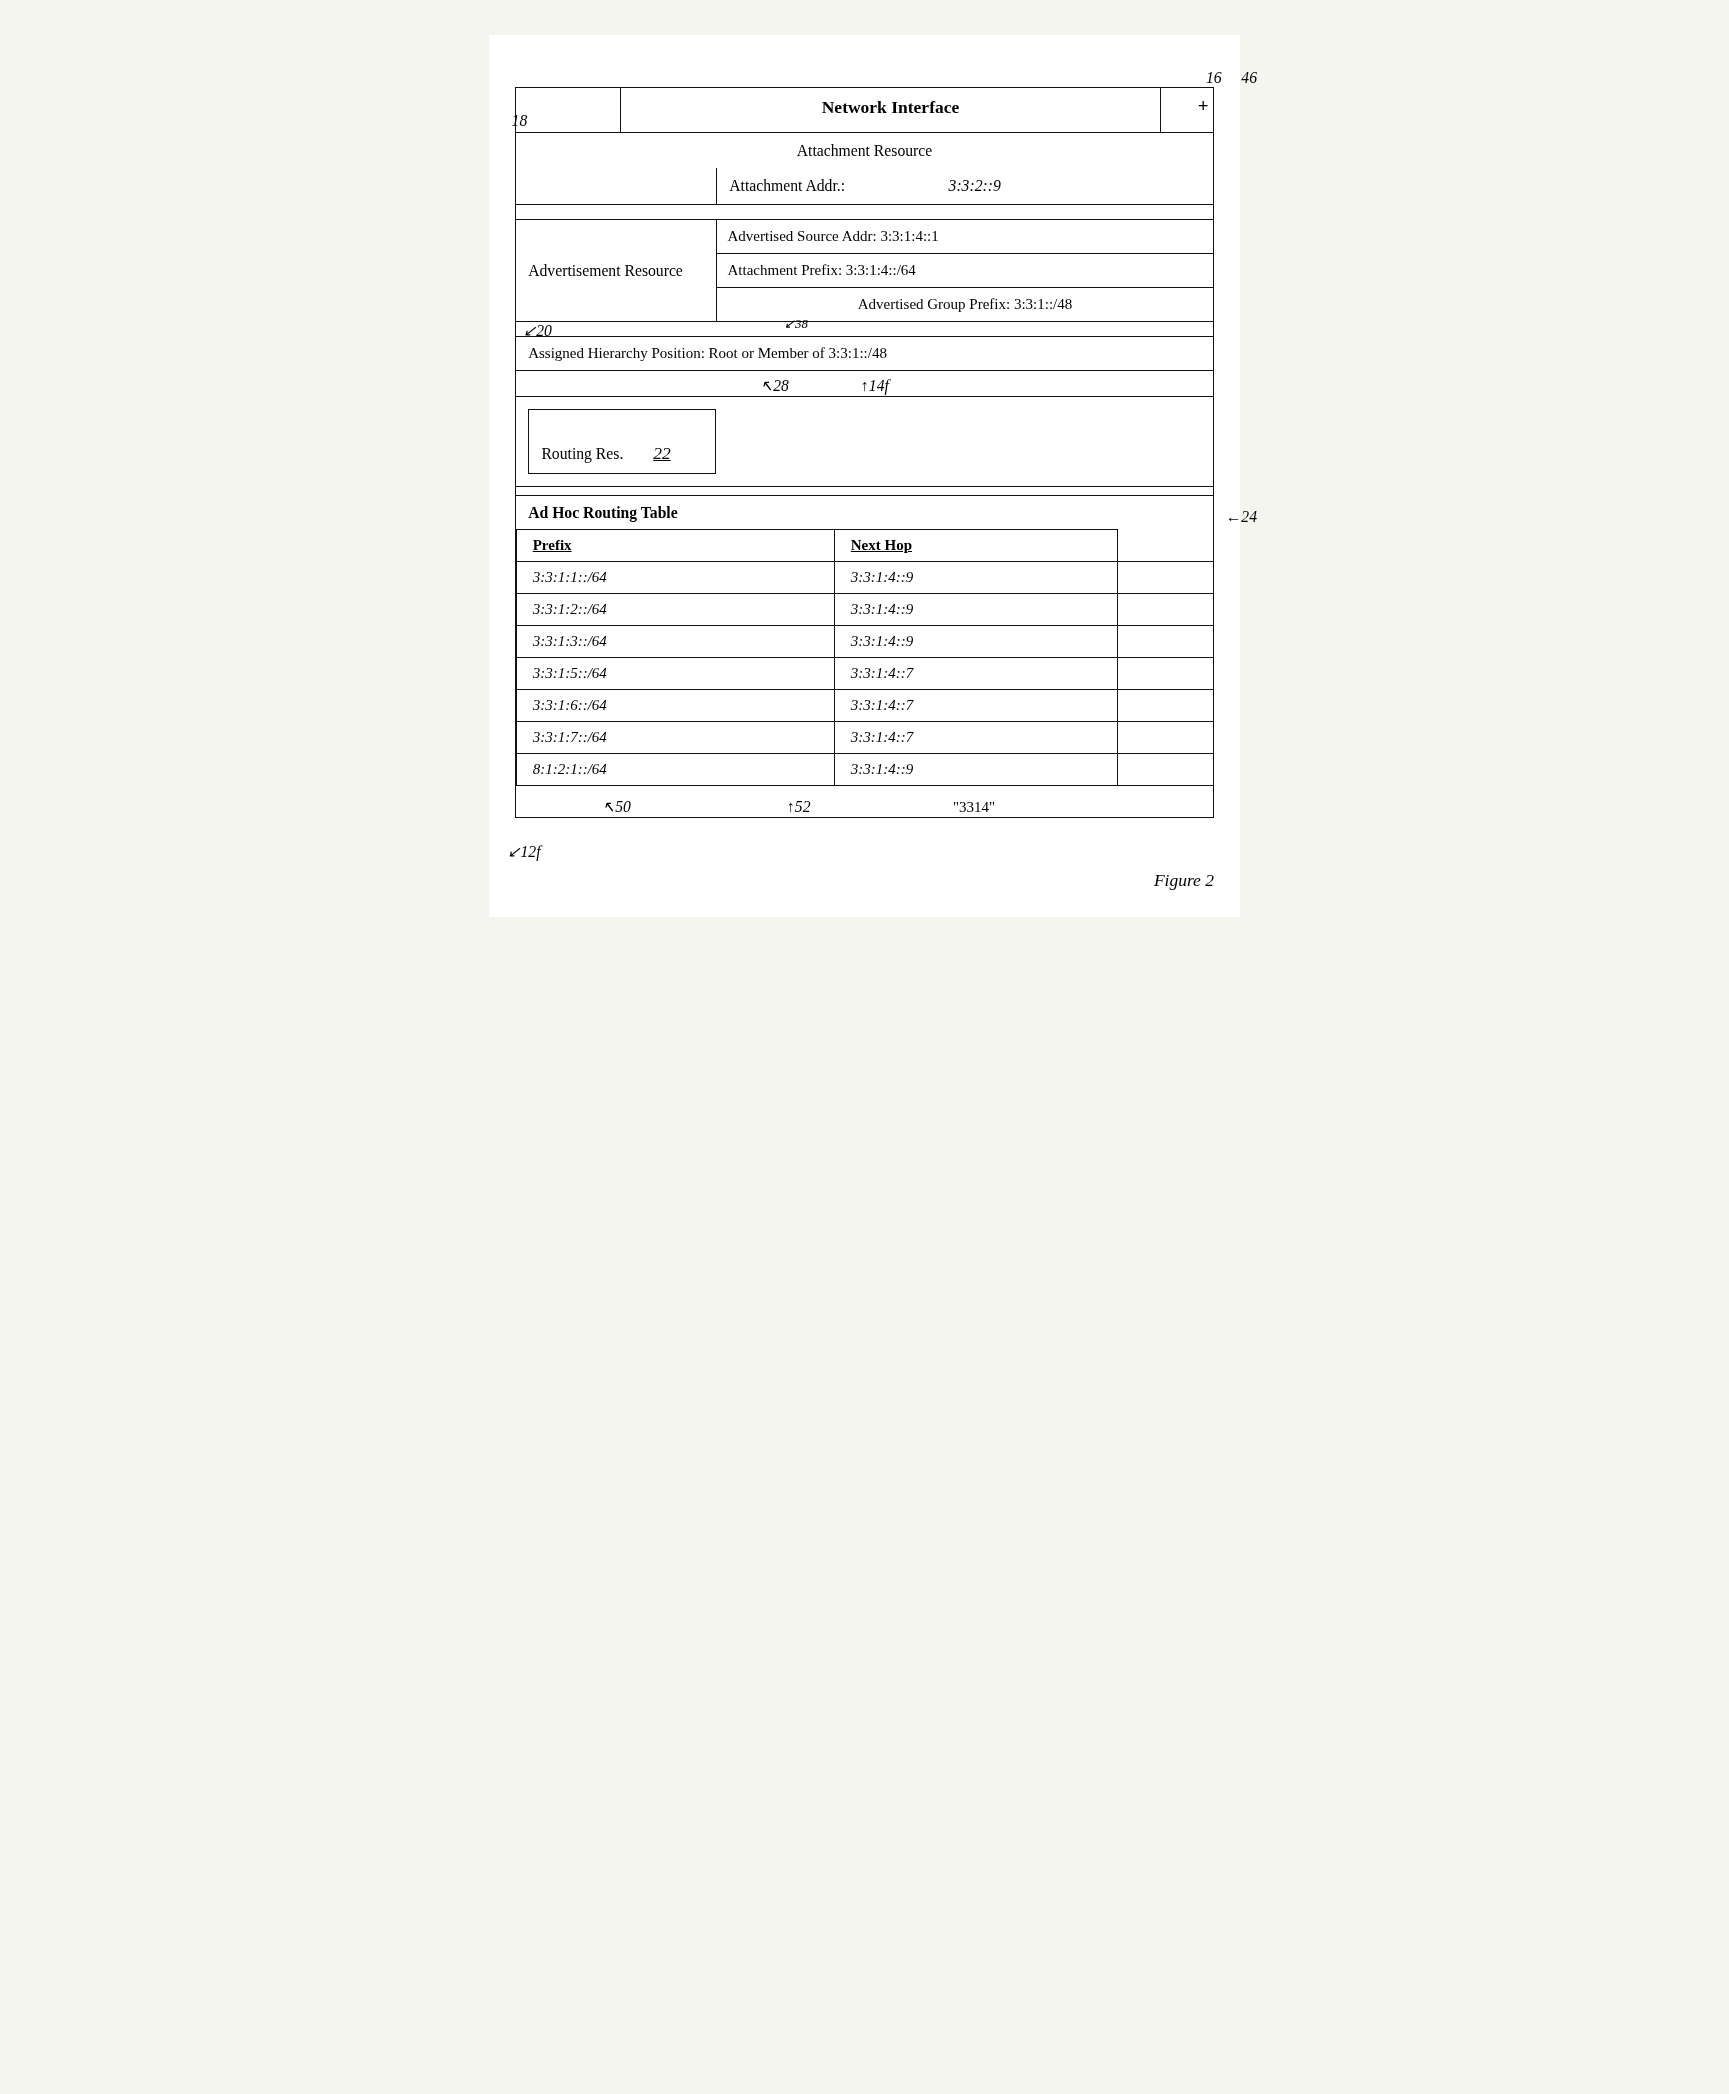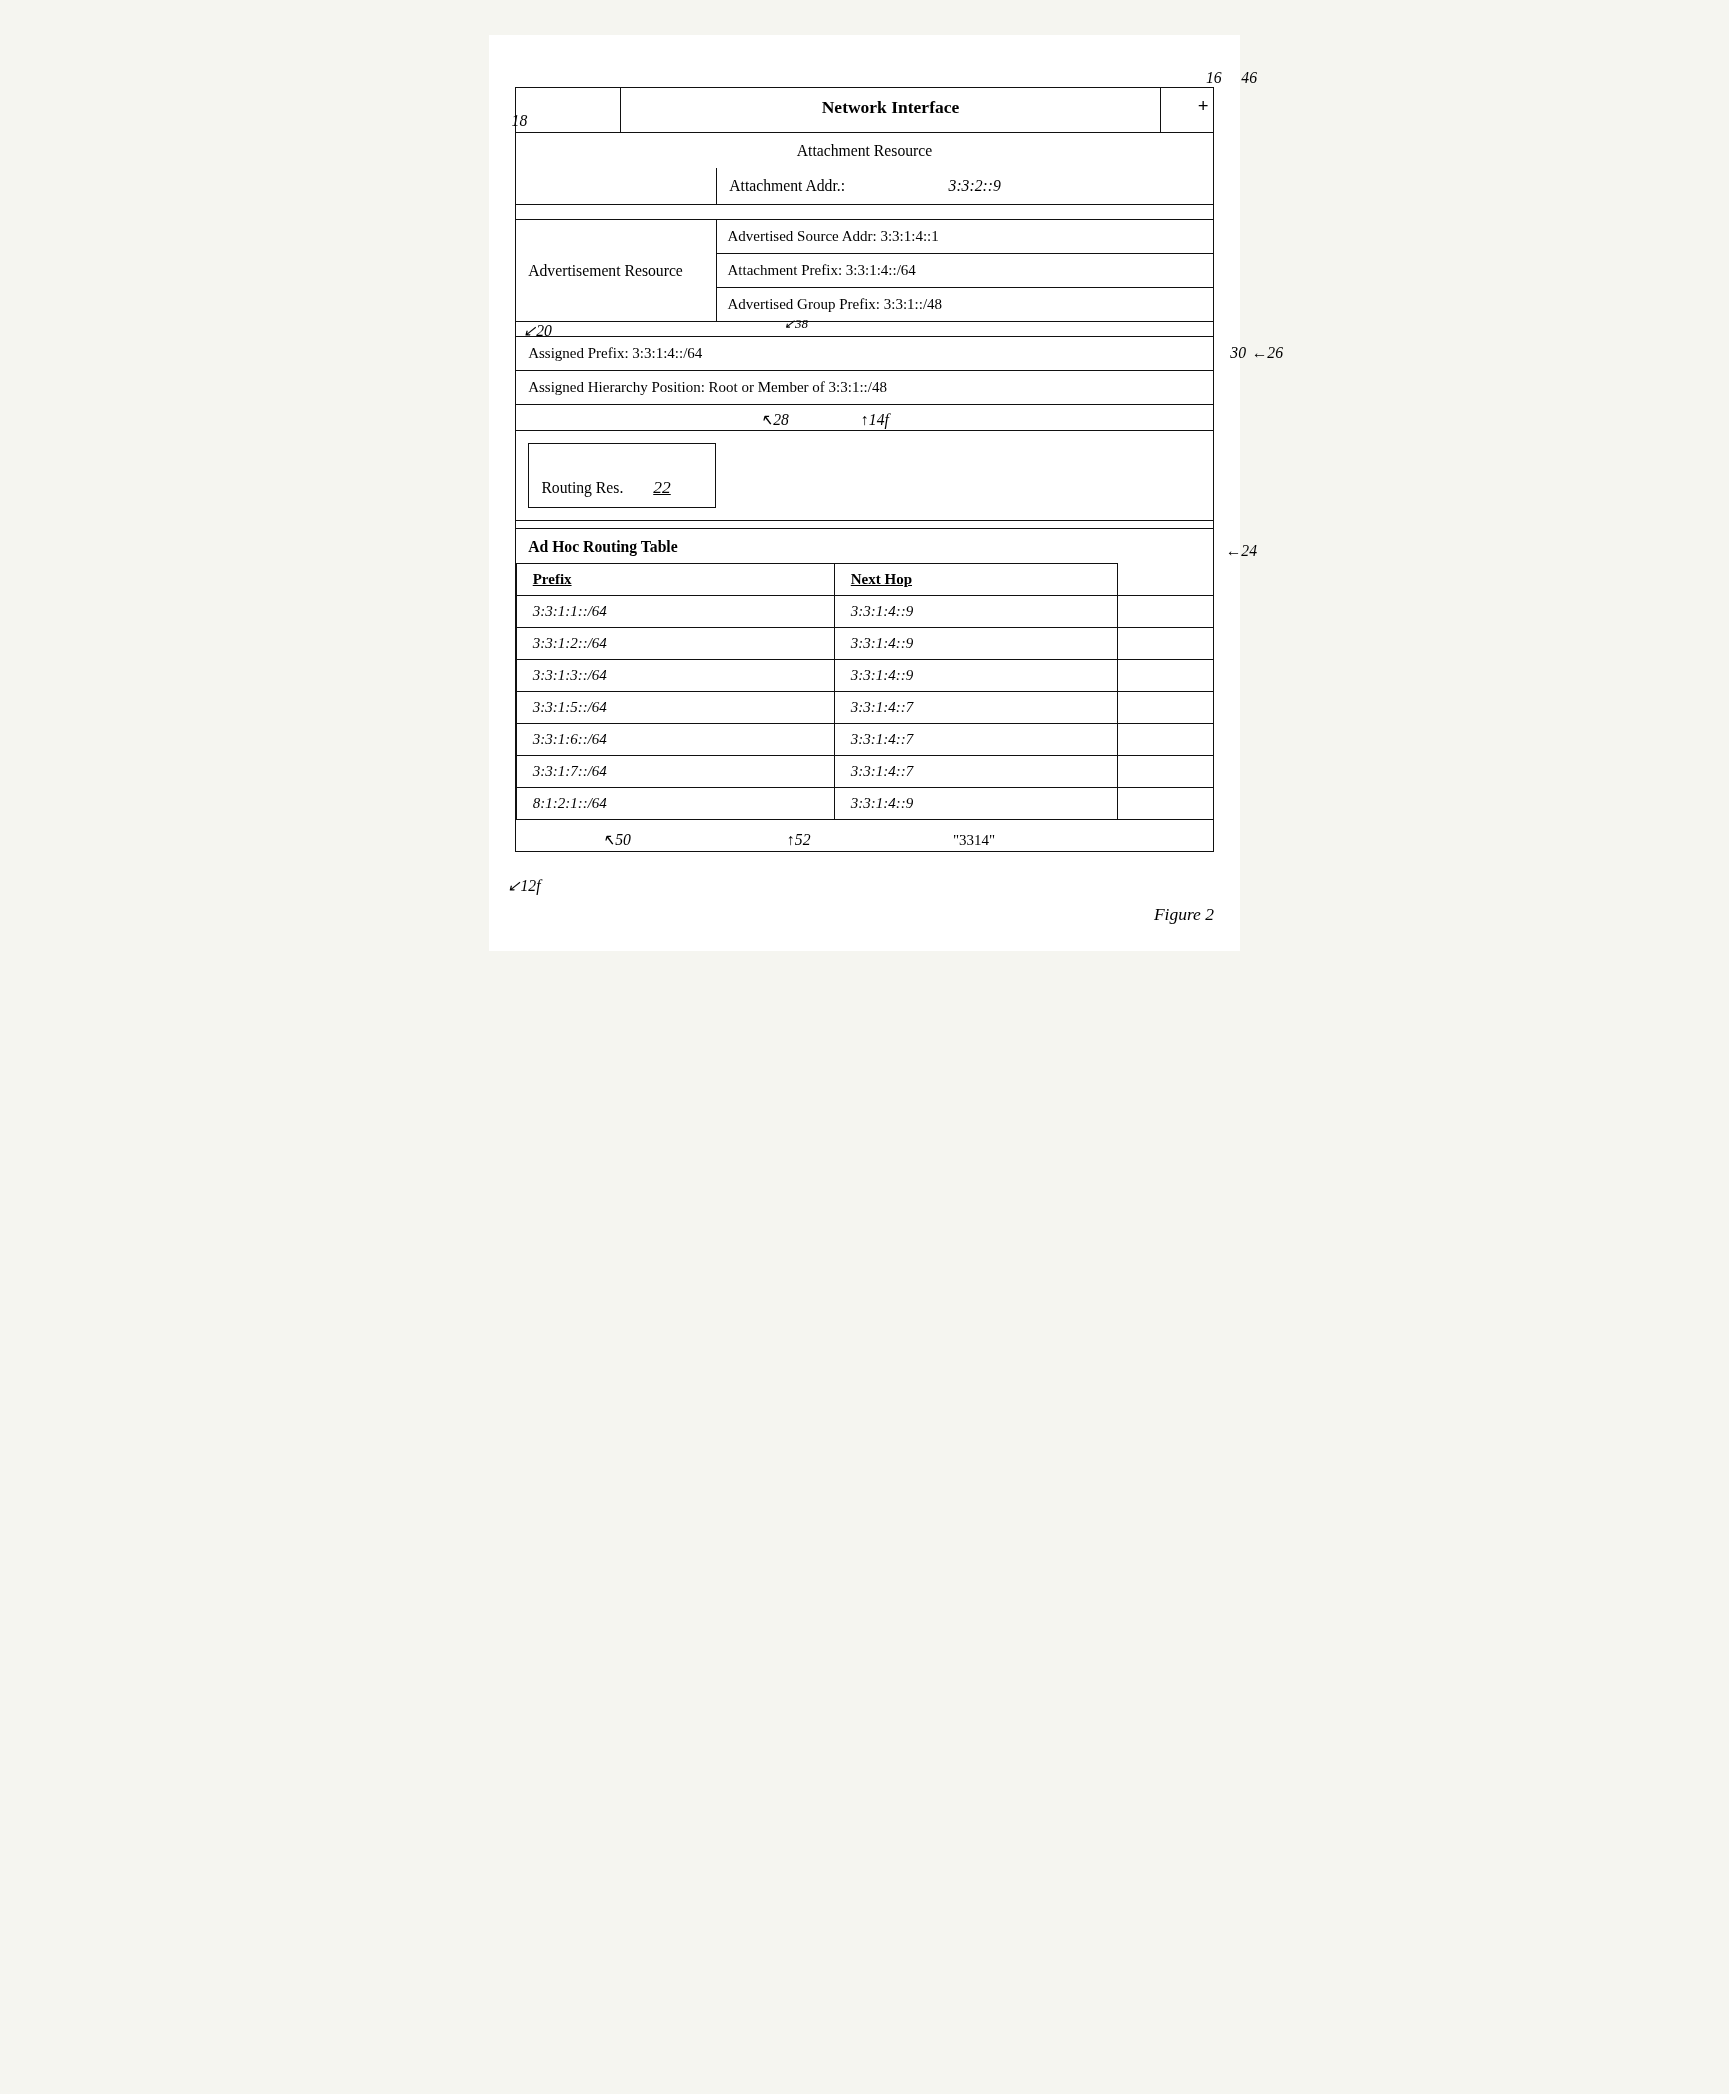--- a/index.html
+++ b/index.html
@@ -113,20 +113,21 @@
       display: flex;
       flex-direction: column;
     }
     .adv-right-item {
       border-bottom: 1.7px solid #111;
       padding: 7.9px 10.5px;
       font-size: 15px;
     }
     .adv-right-item:last-child {
       border-bottom: none;
+      text-align: center;
     }
     .label-20 {
       position: absolute;
       bottom: -19px;
       left: 8.7px;
       font-size: 15px;
       font-style: italic;
     }
 
     
@@ -317,25 +318,20 @@
         <div class="adv-right-item">Attachment Prefix: 3:3:1:4::/64</div>
         <div class="adv-right-item">Advertised Group Prefix: 3:3:1::/48</div>
       </div>
       <span class="label-20" style="font-size:15.7px; font-style:italic; position:absolute; bottom:-19px; left:7px;">↙20</span>
     </div>
 
     <div style="height: 15.7px; border-bottom: 1.7px solid #111;"></div>
 
     <div class="assigned-section" style="position:relative;">
       <span class="label-38" style="font-size:13px; position:absolute; top:-21px; left:268px;">↙38</span>
-      <div class="assigned-row" style="position:relative;">
-        <span>Assigned Prefix: 3:3:1:4::/64</span>
-        <span class="label-30" style="font-size:15.7px; font-style:italic; position:absolute; right:-33px; top:7px;">30</span>
-        <span class="label-26" style="font-size:15.7px; font-style:italic; position:absolute; right:-70px; top:7px;">←26</span>
-      </div>
       <div class="assigned-row" style="position:relative; border-bottom:none;">
         <span>Assigned Hierarchy Position: Root or Member of 3:3:1::/48</span>
         <span class="label-28" style="font-size:15.7px; font-style:italic; position:absolute; bottom:-24.5px; left:244px;">↖28</span>
         <span class="label-14f" style="font-size:15.7px; font-style:italic; position:absolute; bottom:-24.5px; left:345px;">↑14f</span>
       </div>
     </div>
 
     <div style="height: 26px; border-bottom: 1.7px solid #111;"></div>
 
     <div class="routing-section">

